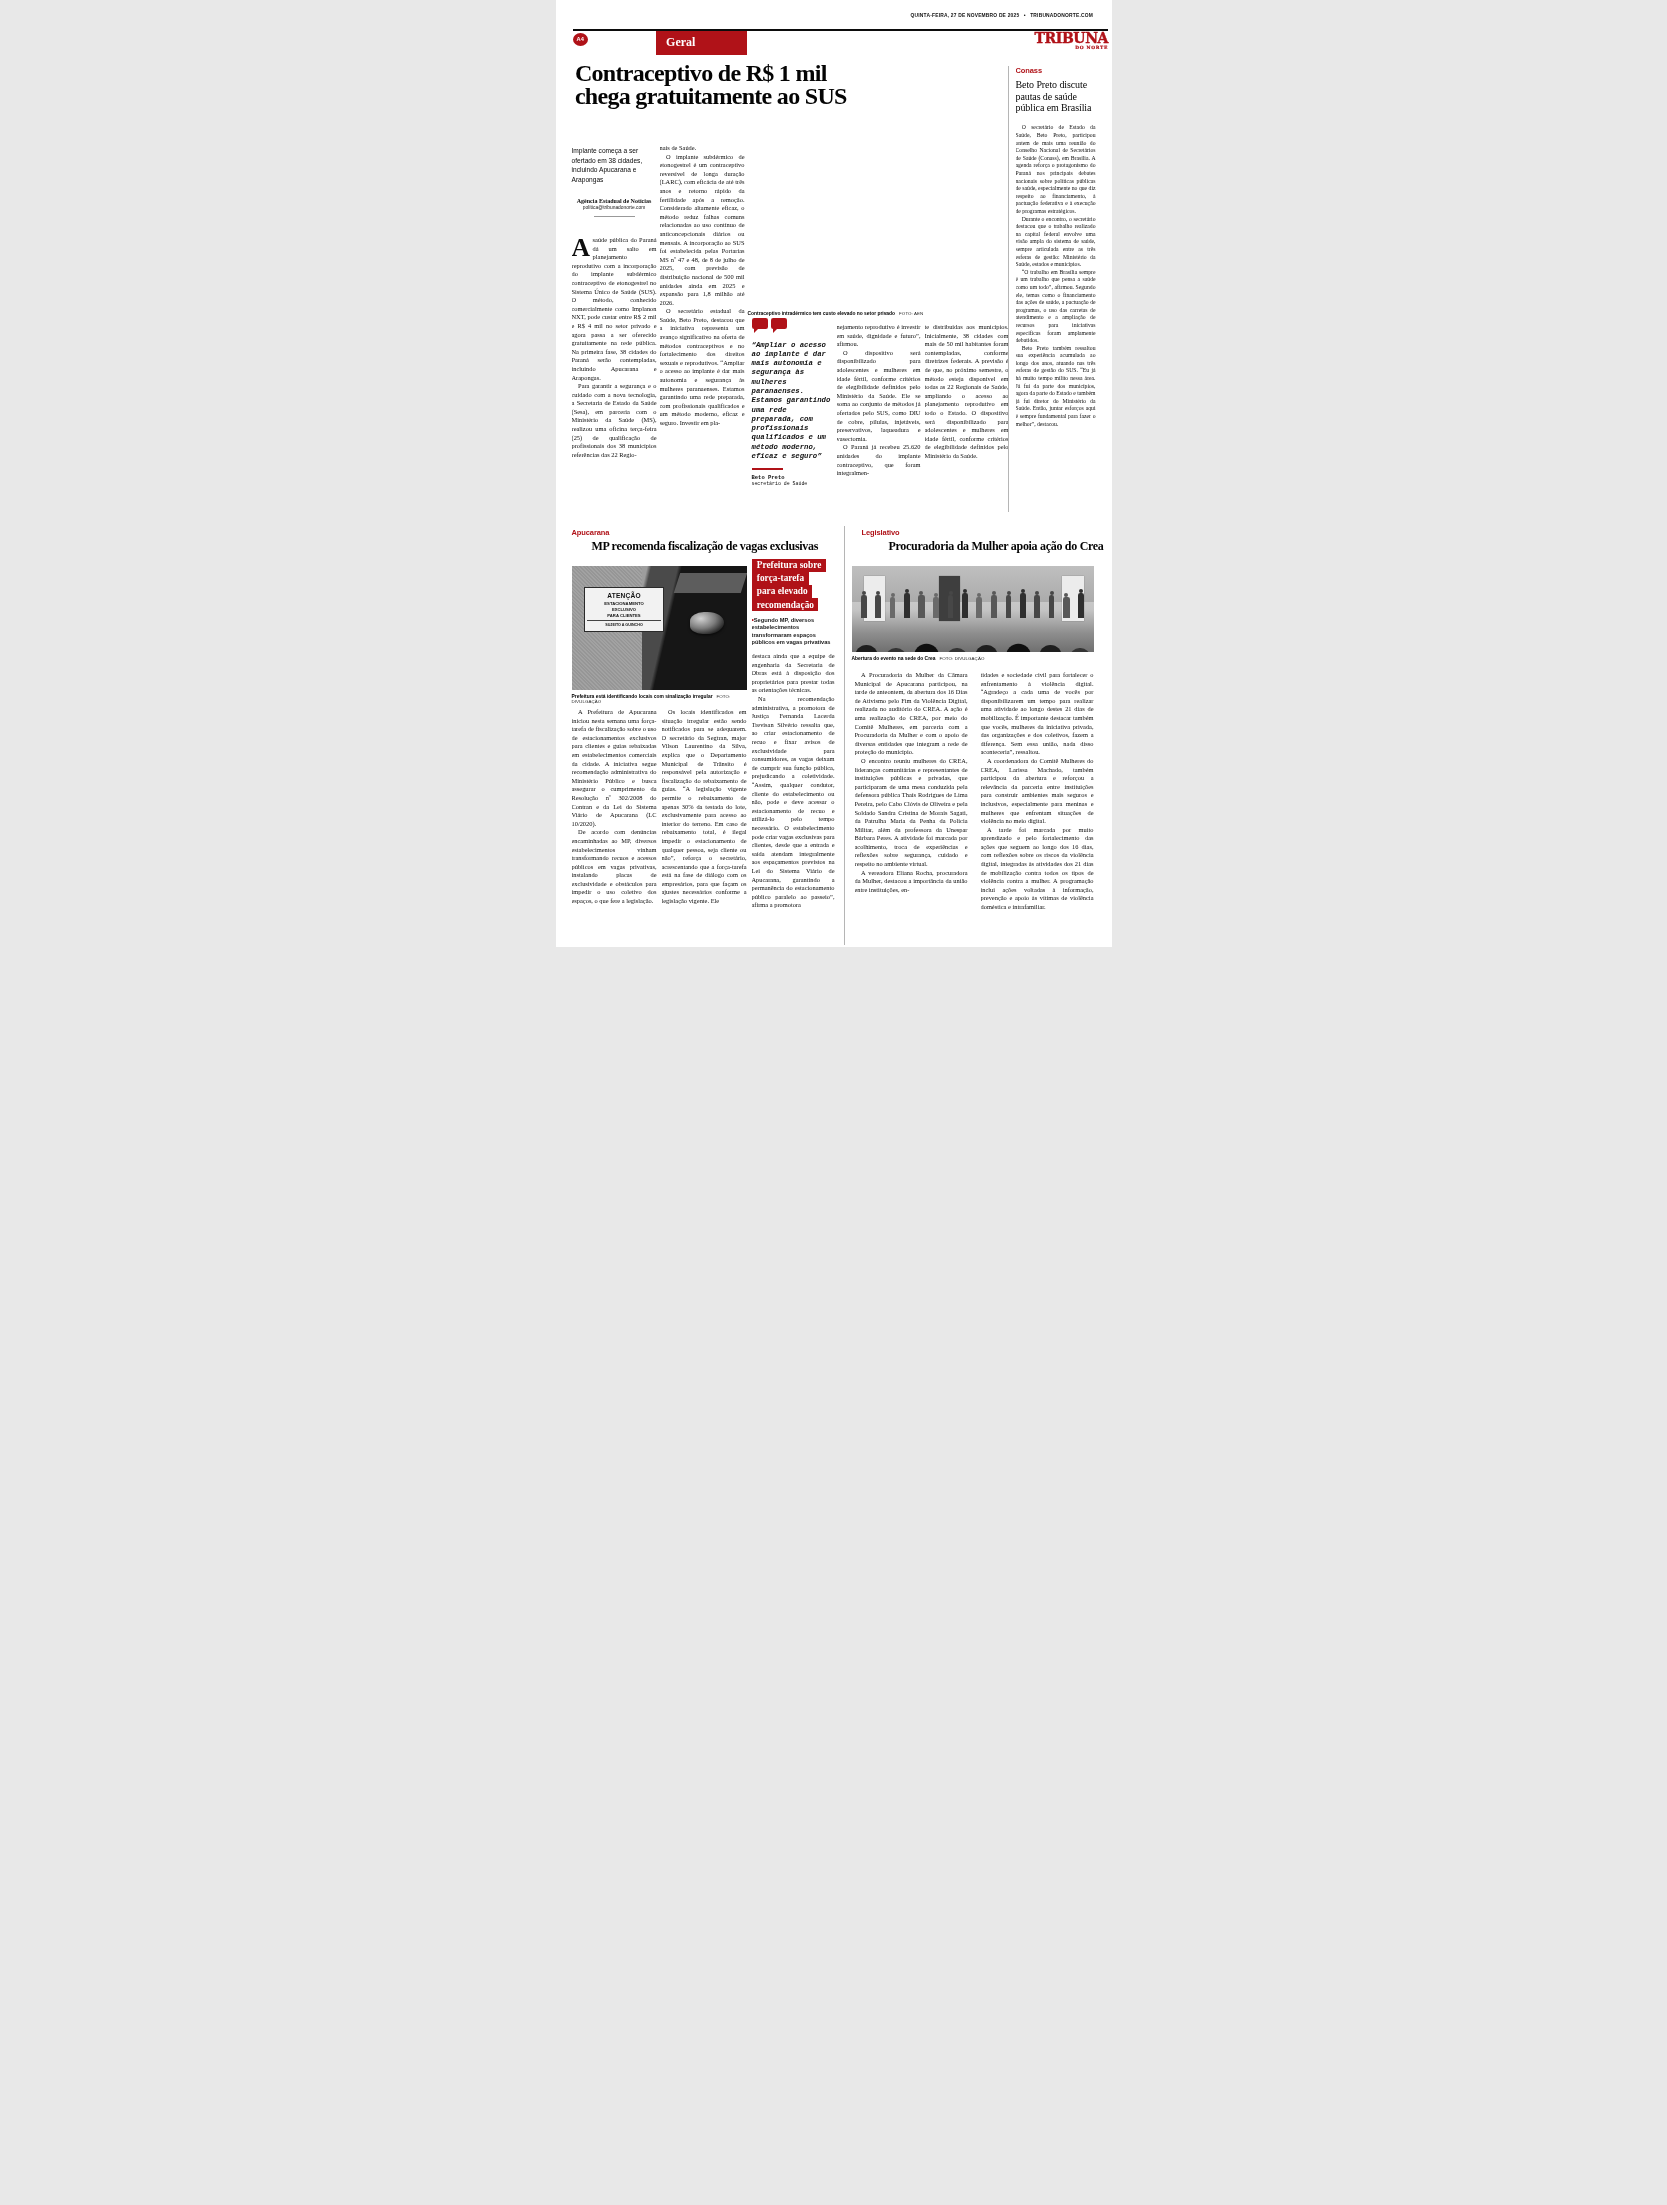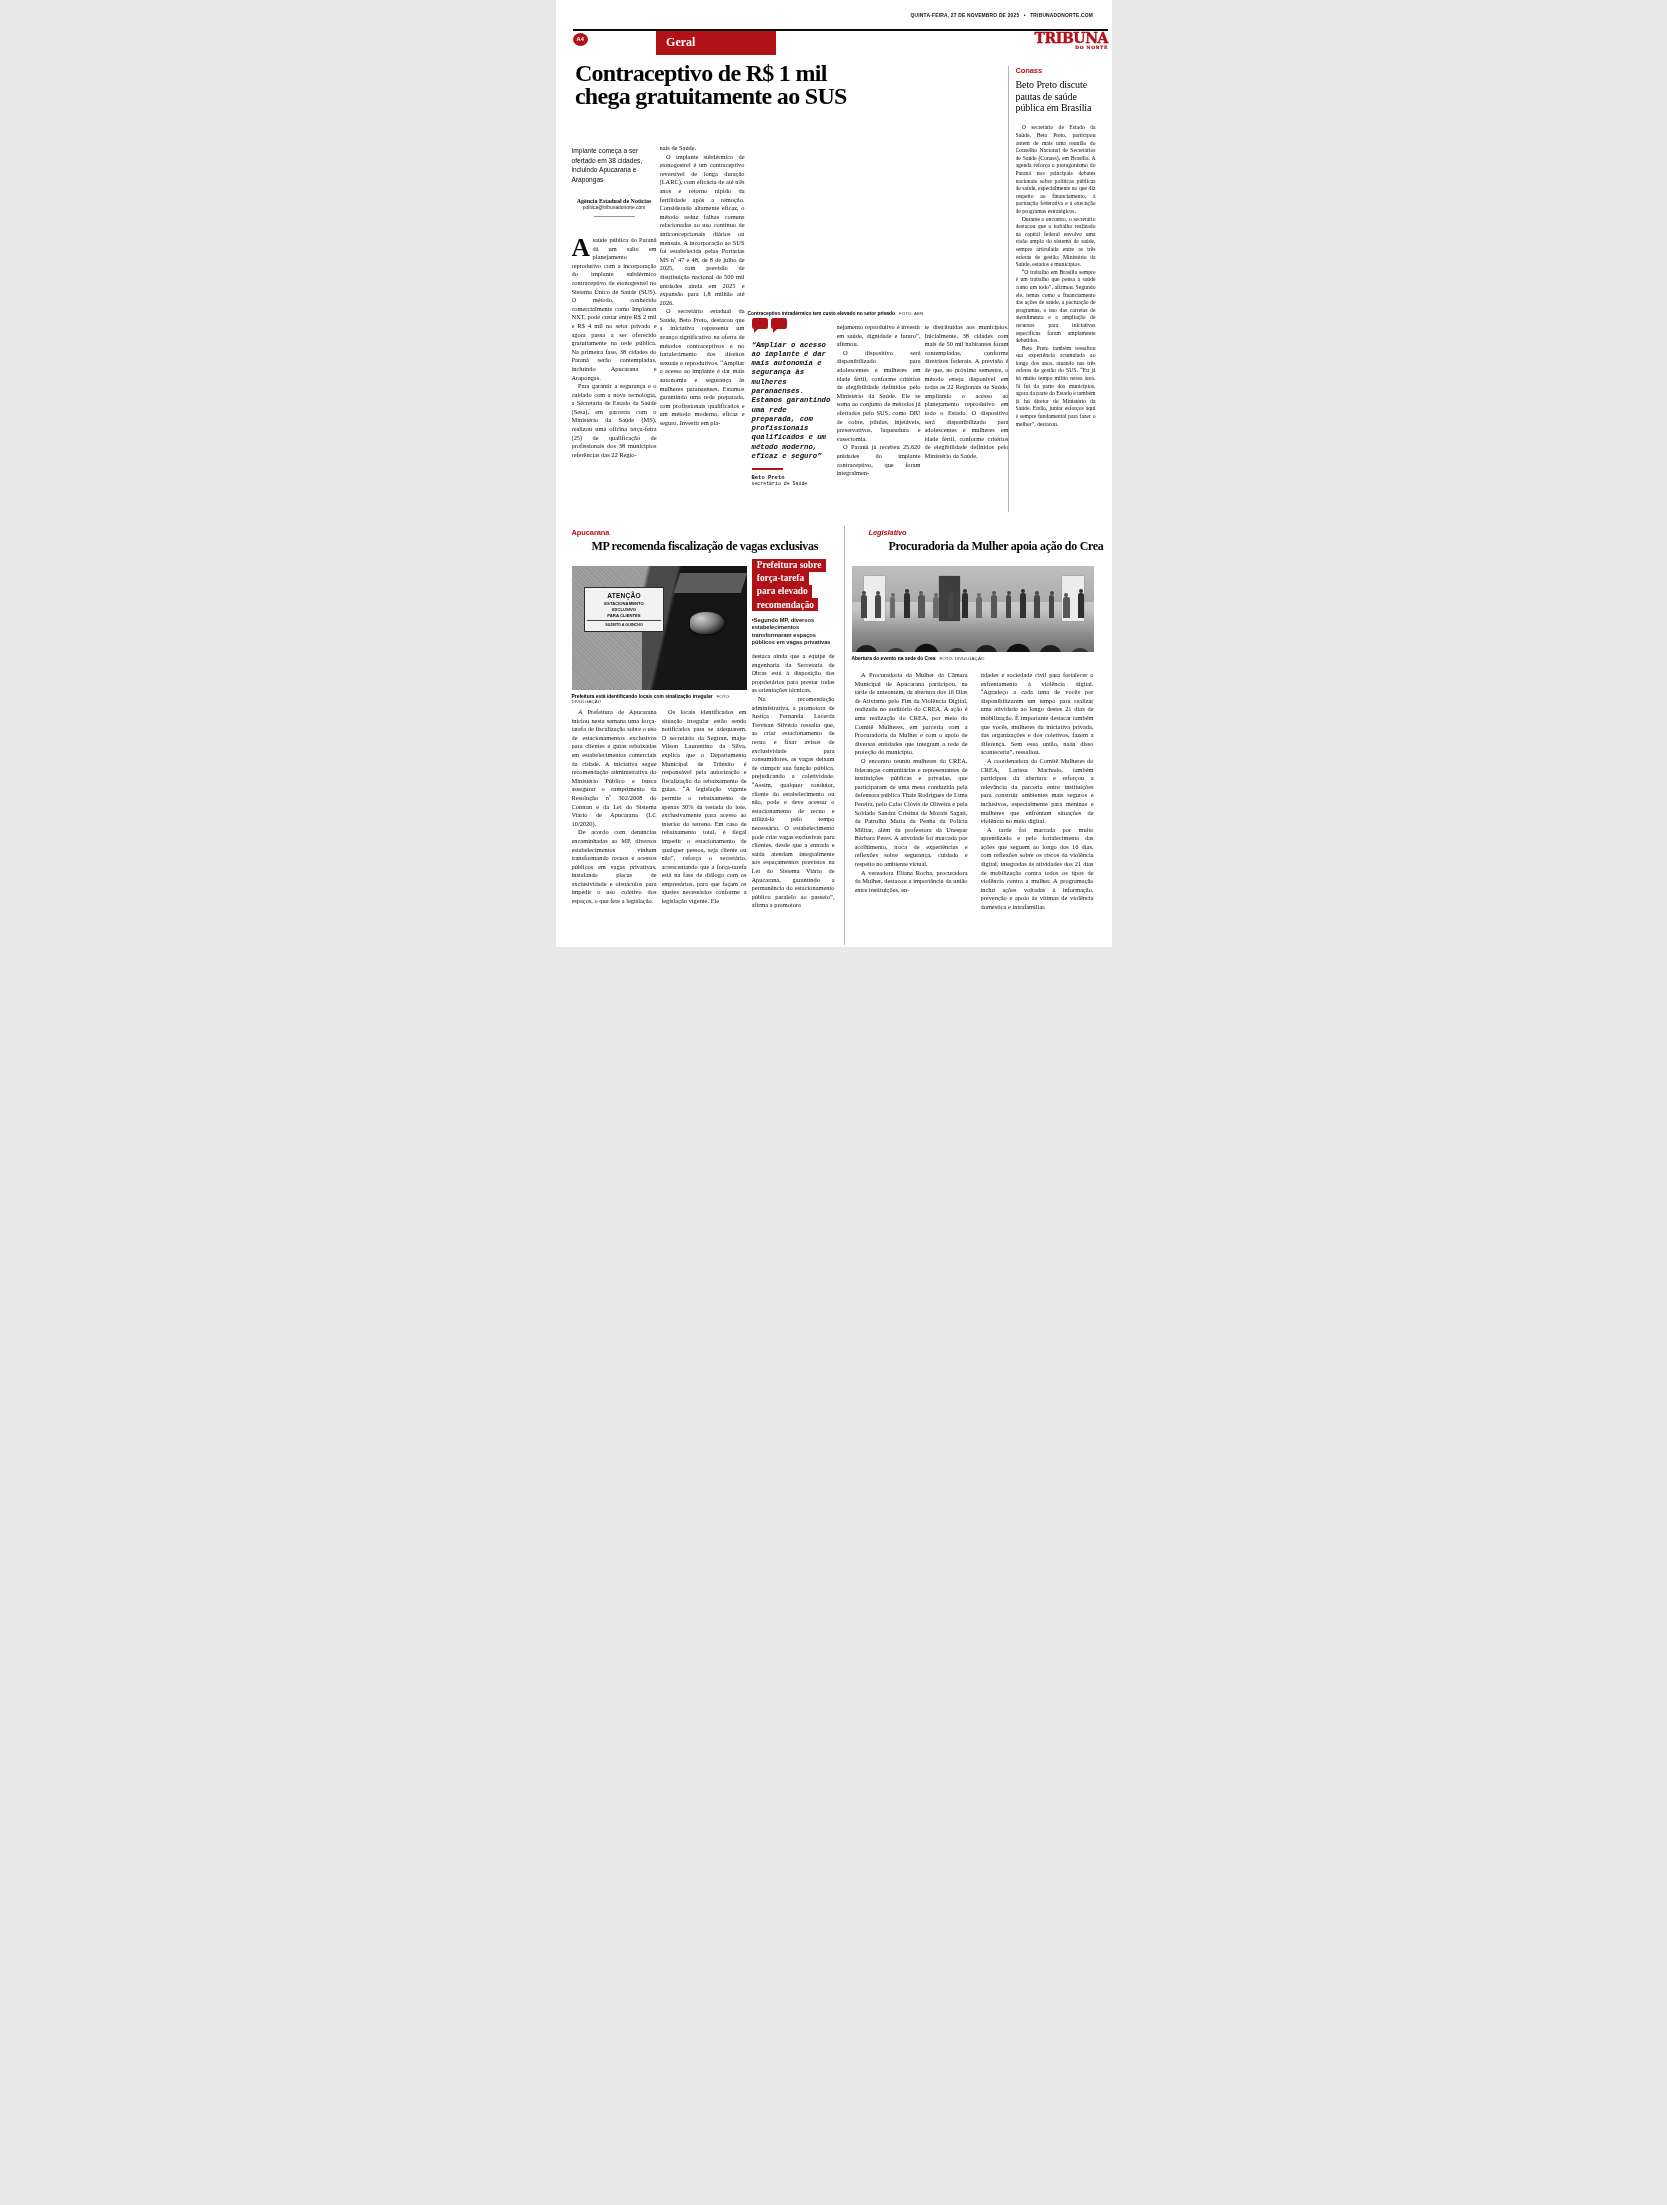--- a/index.html
+++ b/index.html
@@ -13,21 +13,21 @@
 
   
   .date-line{position:absolute;top:11.5px;right:18.5px;font-family:"Liberation Sans",sans-serif;
     font-size:4.9px;letter-spacing:0.2px;font-weight:600;color:#111;}
   .date-line .site{font-weight:900;margin-left:4.4px;}
   .date-line .sep{margin-left:4.4px;font-size:5.3px;}
   .top-rule{position:absolute;top:29px;left:17px;width:535px;height:1.8px;background:#0c0c0c;}
   .page-badge{position:absolute;top:33px;left:17px;width:15.4px;height:13.2px;background:var(--red);
     border-radius:50%;color:#fff;font-family:"Liberation Sans",sans-serif;font-weight:bold;
     font-size:5.7px;text-align:center;line-height:13.2px;}
-  .section-box{position:absolute;top:31px;left:100px;width:120px;height:24px;background:var(--red);}
+  .section-box{position:absolute;top:31px;left:100px;width:91px;height:24px;background:var(--red);}
   .section-box span{display:block;padding:4.9px 0 0 10.6px;color:#fff;font-size:12px;font-weight:bold;
     font-family:"Liberation Serif",serif;line-height:1;}
   .logo{position:absolute;top:32px;right:3.5px;text-align:right;color:var(--red);}
   .logo .t{font-family:"DejaVu Serif",serif;font-weight:900;font-size:14px;line-height:13.2px;
     letter-spacing:-0.4px;-webkit-text-stroke:0.4px var(--red);}
   .logo .s{font-family:"DejaVu Serif",serif;font-weight:900;font-size:4.4px;letter-spacing:0.7px;
     -webkit-text-stroke:0.2px var(--red);}
 
   
   .kicker{font-family:"Liberation Sans",sans-serif;font-weight:bold;font-size:7.5px;color:var(--red);letter-spacing:-0.1px;}
@@ -247,21 +247,21 @@
     </div>
     <div class="bullet-note">
       <span class="dot">•</span><span>Segundo MP, diversos estabelecimentos transformaram espaços públicos em vagas privativas</span>
     </div>
     <div class="colC-body">
       <p>destaca ainda que a equipe de engenharia da Secretaria de Obras está à disposição dos proprietários para prestar todas as orientações técnicas.</p>
       <p class="ind">Na recomendação administrativa, a promotora de Justiça Fernanda Lacerda Trevisan Silvério ressalta que, ao criar estacionamento de recuo e fixar avisos de exclusividade para consumidores, as vagas deixam de cumprir sua função pública, prejudicando a coletividade. “Assim, qualquer condutor, cliente do estabelecimento ou não, pode e deve acessar o estacionamento de recuo e utilizá-lo pelo tempo necessário. O estabelecimento pode criar vagas exclusivas para clientes, desde que a entrada e saída atendam integralmente aos espaçamentos previstos na Lei do Sistema Viário de Apucarana, garantindo a permanência do estacionamento público paralelo ao passeio”, afirma a promotora</p>
     </div>
   </div>
 
-  <div class="kicker" style="position:absolute;left:313px;top:528px;font-style:italic;">Legislativo</div>
+  <div class="kicker" style="position:absolute;left:306px;top:528px;">Legislativo</div>
   <div class="sec-headline" style="left:296px;top:539px;padding-left:17px;">Procuradoria da Mulher apoia ação do Crea</div>
 
   <div class="photo ph-crea">
     <div class="back"></div>
     <div class="banner b1"></div>
     <div class="banner b2"></div>
     <div class="banner b3"></div>
     <div class="people-row">
       <span class="person"></span>
       <span class="person"></span>

